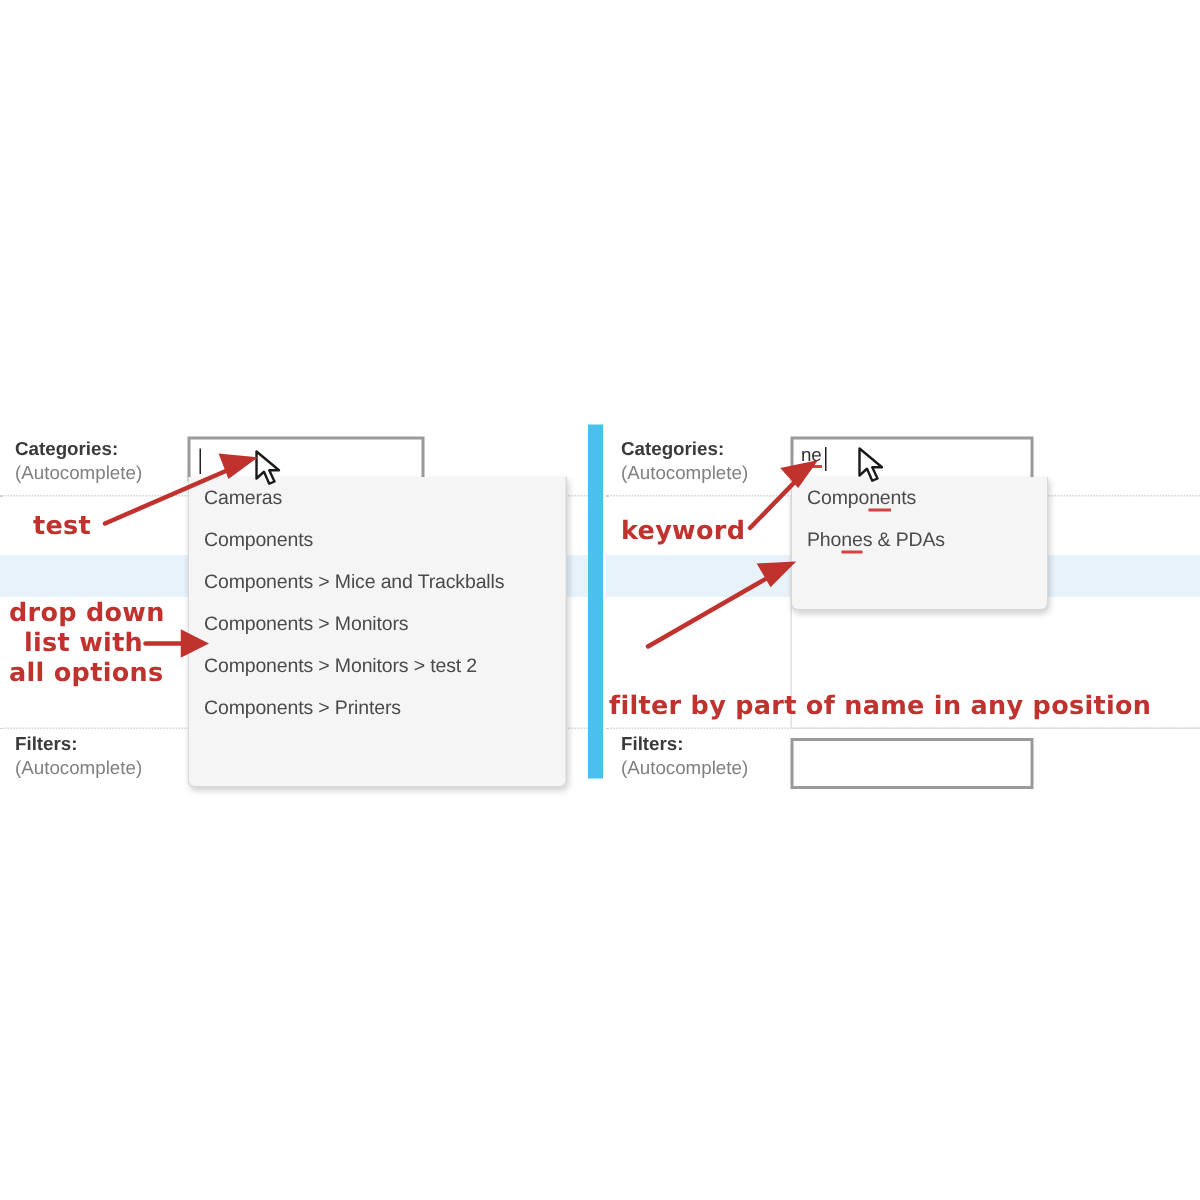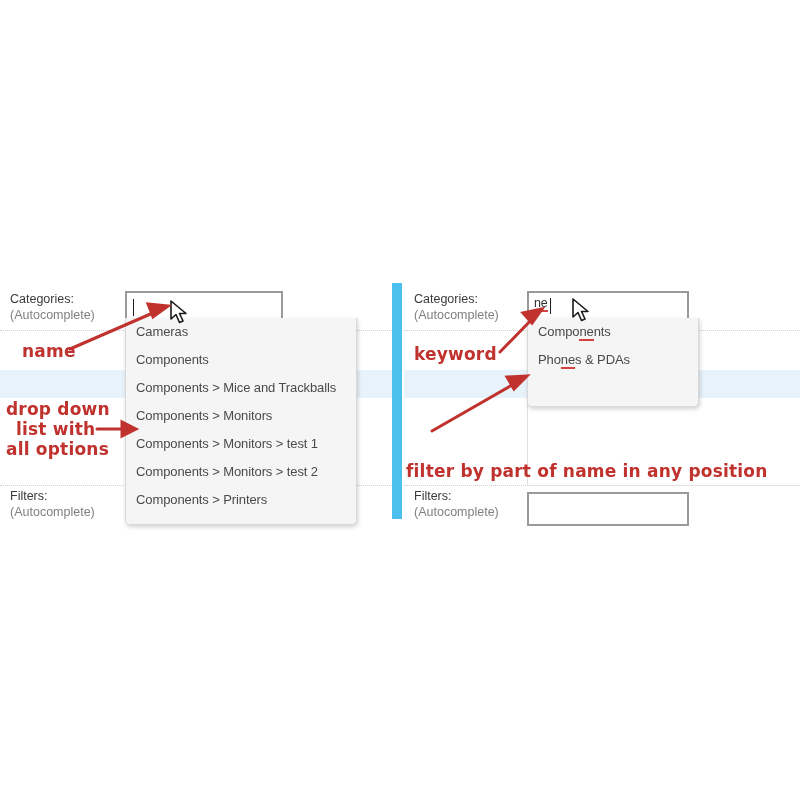--- a/index.html
+++ b/index.html
@@ -49,21 +49,21 @@
   .field-label {
     position: absolute;
     font-family: "Liberation Sans", sans-serif;
     line-height: 16px;
     white-space: nowrap;
   }
   .field-label .lab-main {
     display: block;
     font-size: 12.5px;
     color: #3a3a3a;
-    font-weight: 400;
+    font-weight: 700;
   }
   .field-label .lab-sub {
     display: block;
     font-size: 12.5px;
     color: #808080;
   }
 
   
   .textbox {
     position: absolute;
@@ -141,41 +141,40 @@
   <div class="field-label" style="left:10px; top:21px;">
     <span class="lab-main">Categories:</span>
     <span class="lab-sub">(Autocomplete)</span>
   </div>
 
   <div class="textbox" style="left:125px; top:21px; width:158px; height:30px;">
     <span class="tb-text"></span>
     <span class="caret" style="left:6px; top:6px; height:17px;"></span>
   </div>
 
-  <div class="dropdown" id="dd-left" style="left:125px; top:48px; width:232px; height:207px;">
+  <div class="dropdown" id="dd-left" style="left:125px; top:48px; width:253px; height:207px;">
       <div class="dd-item">Cameras</div>
       <div class="dd-item">Components</div>
       <div class="dd-item">Components &gt; Mice and Trackballs</div>
       <div class="dd-item">Components &gt; Monitors</div>
-      <div class="dd-item">Components &gt; Monitors &gt; test 1</div>
       <div class="dd-item">Components &gt; Monitors &gt; test 2</div>
       <div class="dd-item">Components &gt; Printers</div>
     </div>
 
   <div class="field-label" style="left:10px; top:218px;">
     <span class="lab-main">Filters:</span>
     <span class="lab-sub">(Autocomplete)</span>
   </div>
 
   <svg class="cursor" style="left:170px; top:300px; left:170px; top:30px;" width="20" height="26" viewBox="0 0 20 26">
     <polygon points="1,1 1,19 6,14.5 9.5,22.5 13,21 9.5,13.5 16,13.5" fill="#ffffff" stroke="#1a1a1a" stroke-width="1.6" stroke-linejoin="round"></polygon>
   </svg>
 </div>
 
-<div class="annot" style="left:22px; top:341px;">name</div>
+<div class="annot" style="left:22px; top:341px;">test</div>
 
 <div class="annot" style="left:6px; top:399px;">drop down</div>
 <div class="annot" style="left:16px; top:419px;">list with</div>
 <div class="annot" style="left:6px; top:439px;">all options</div>
 
 <svg class="arrow-svg" style="left:0px; top:0px;" width="800" height="800" viewBox="0 0 800 800">
   <g stroke="#c0322e" stroke-width="3" fill="#c0322e">
     <line x1="70" y1="349" x2="162" y2="309" stroke-linecap="round"></line>
     <polygon points="168,306 148,304 153,317"></polygon>
   </g>

